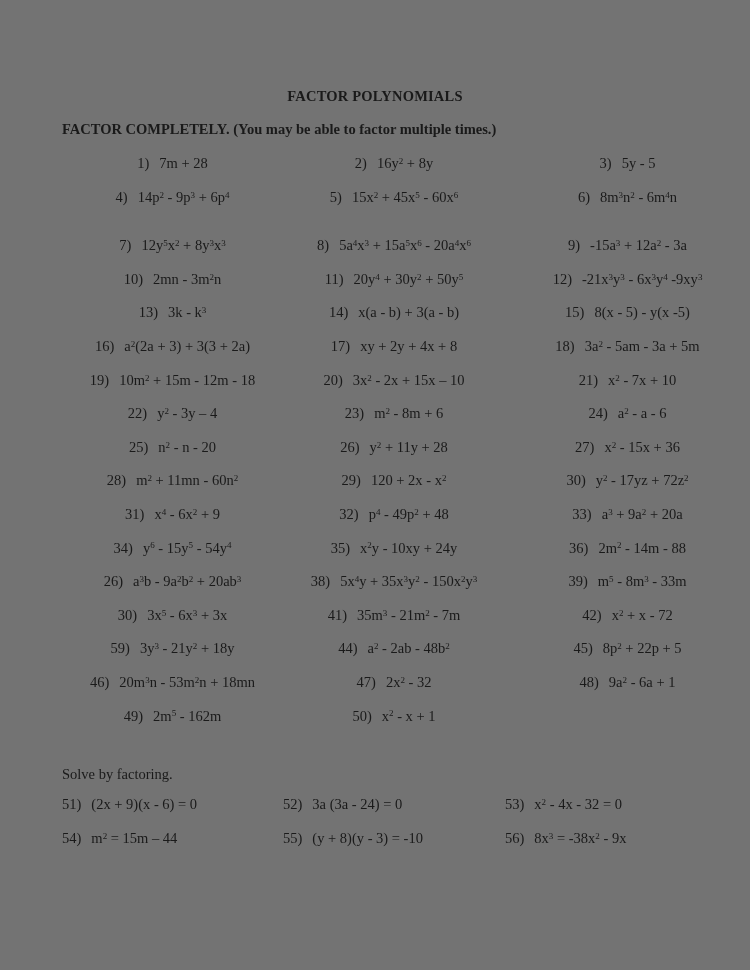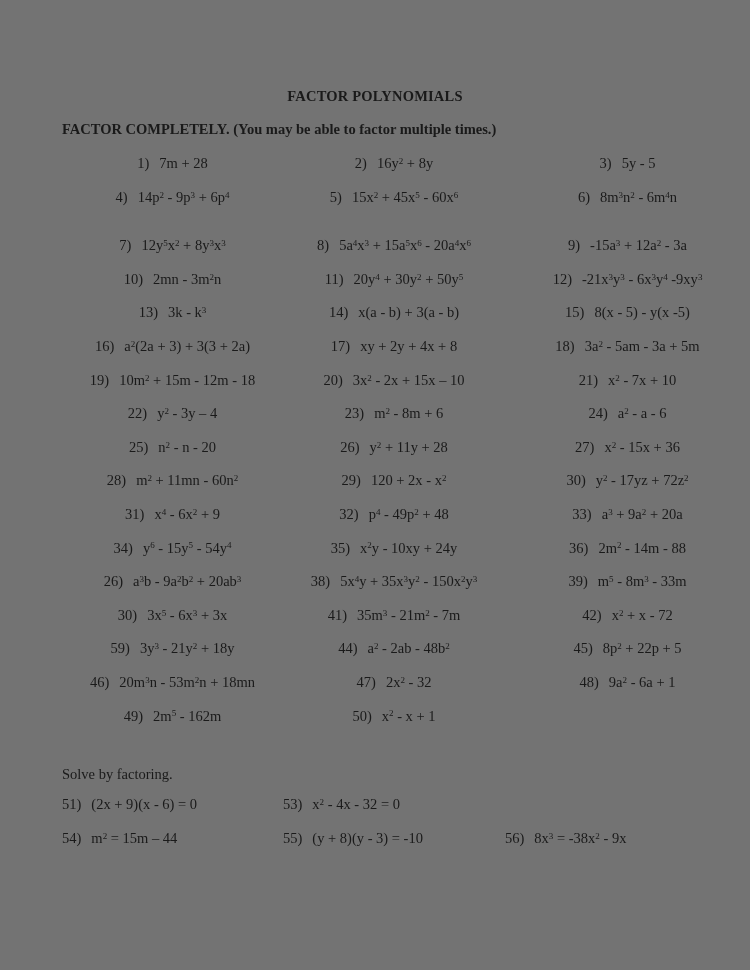--- a/index.html
+++ b/index.html
@@ -157,20 +157,21 @@
         <div class="prob"><span class="pnum">49)</span><span class="pexpr">2m<sup>5</sup> - 162m</span></div>
         <div class="prob"><span class="pnum">50)</span><span class="pexpr">x<sup>2</sup> - x + 1</span></div>
       </div>
     </div>
 
   <div class="solve-heading">Solve by factoring.</div>
 
   <div class="solve-grid">
       <div class="prob-row">
         <div class="prob"><span class="pnum">51)</span><span class="pexpr">(2x + 9)(x - 6) = 0</span></div>
+        <div class="prob"><span class="pnum">52)</span><span class="pexpr">3a (3a - 24) = 0</span></div>
         <div class="prob"><span class="pnum">53)</span><span class="pexpr">x<sup>2</sup> - 4x - 32 = 0</span></div>
       </div>
       <div class="prob-row">
         <div class="prob"><span class="pnum">54)</span><span class="pexpr">m<sup>2</sup> = 15m – 44</span></div>
         <div class="prob"><span class="pnum">55)</span><span class="pexpr">(y + 8)(y - 3) = -10</span></div>
         <div class="prob"><span class="pnum">56)</span><span class="pexpr">8x<sup>3</sup> = -38x<sup>2</sup> - 9x</span></div>
       </div>
     </div>
 </div>
 

